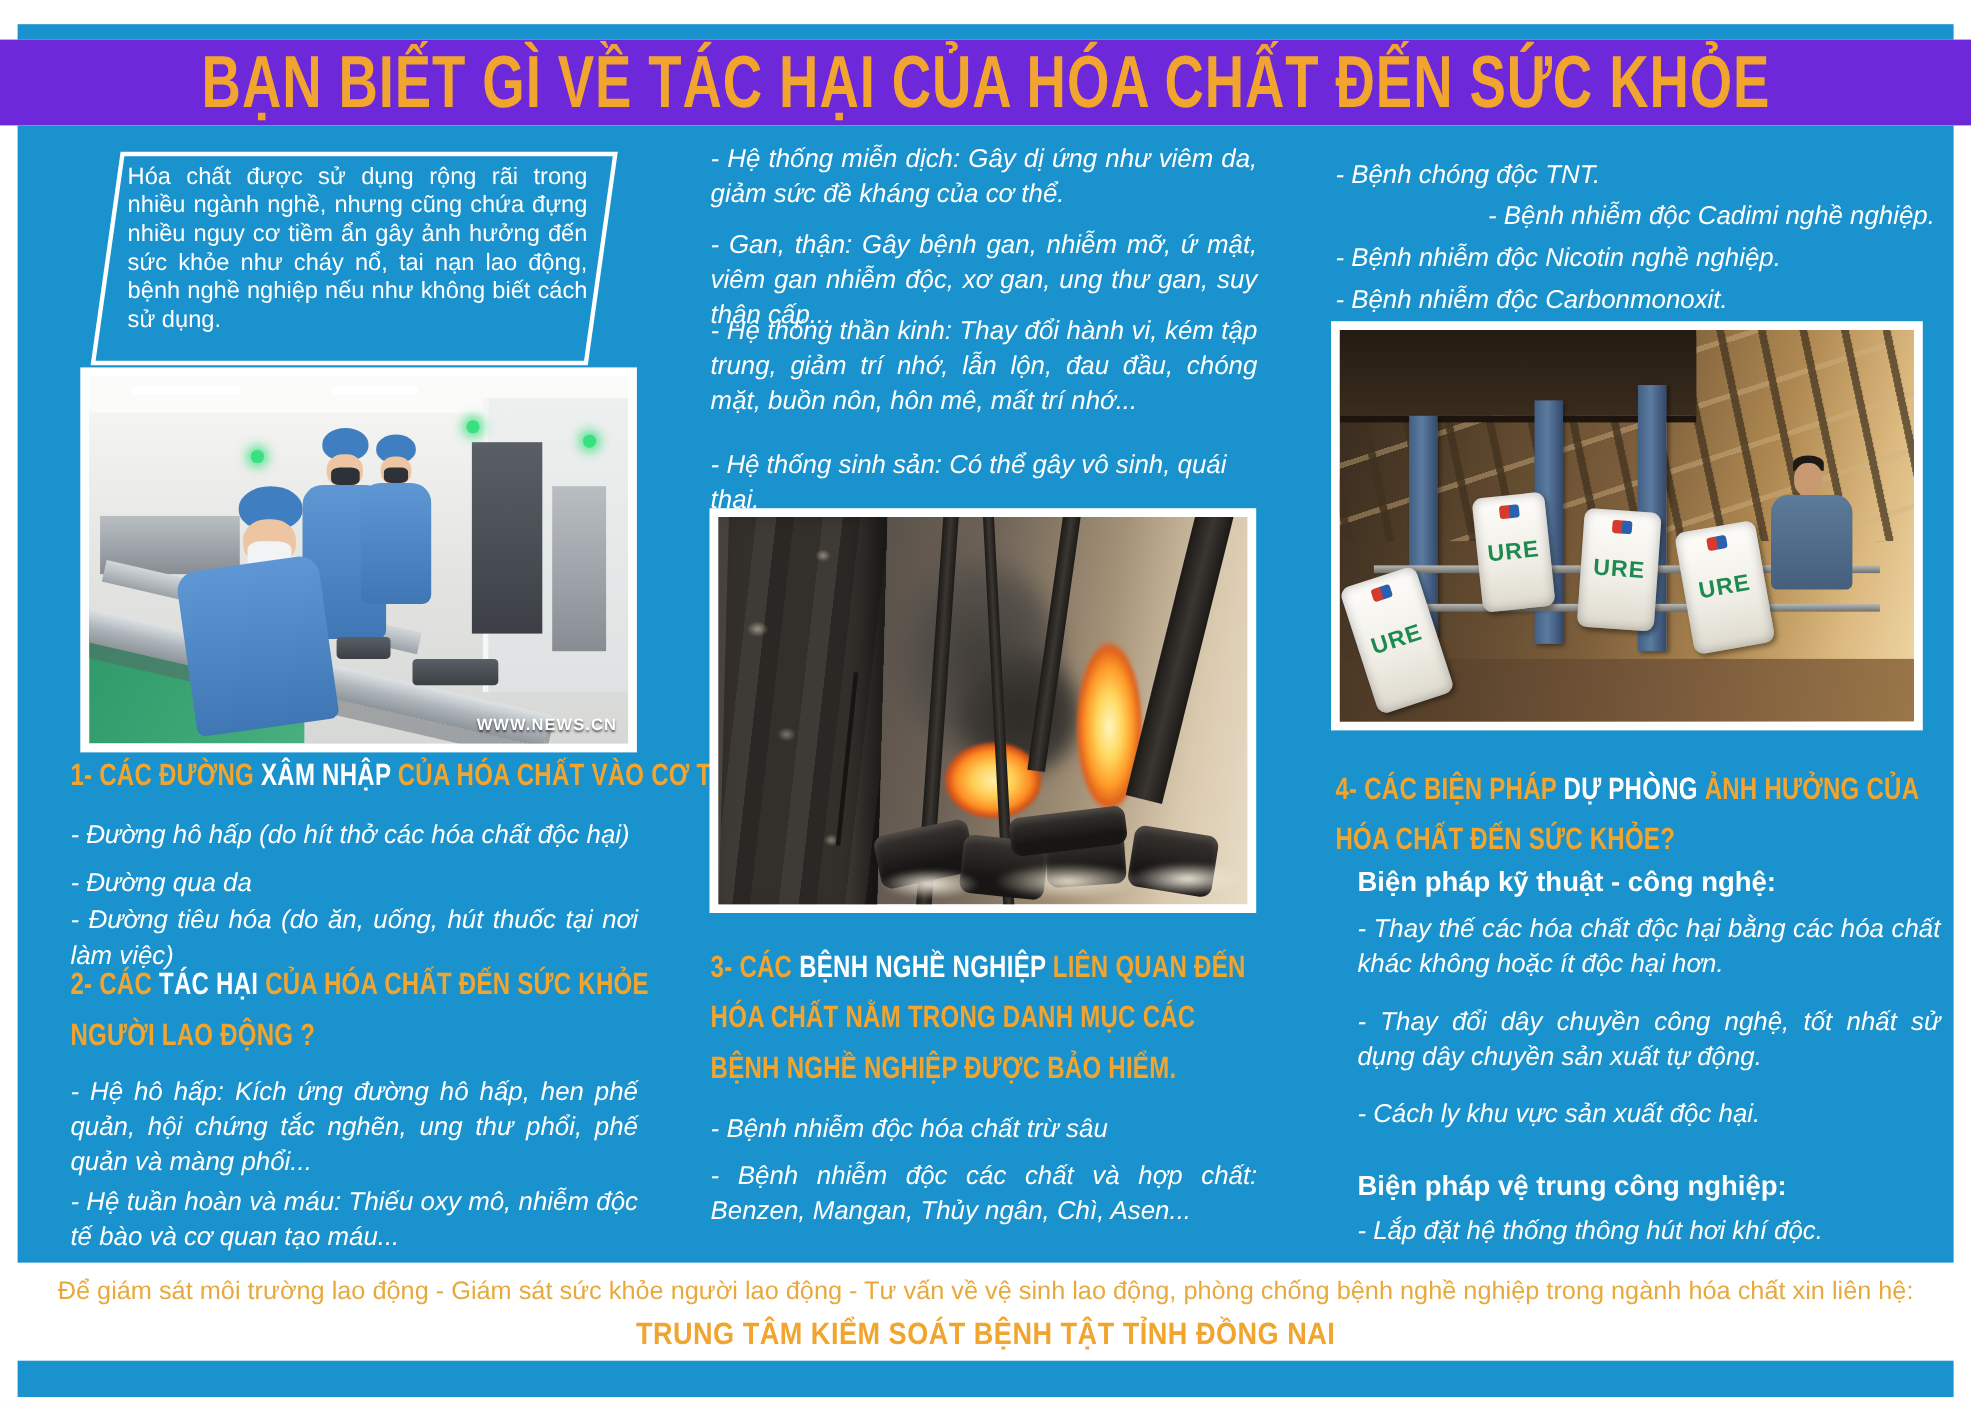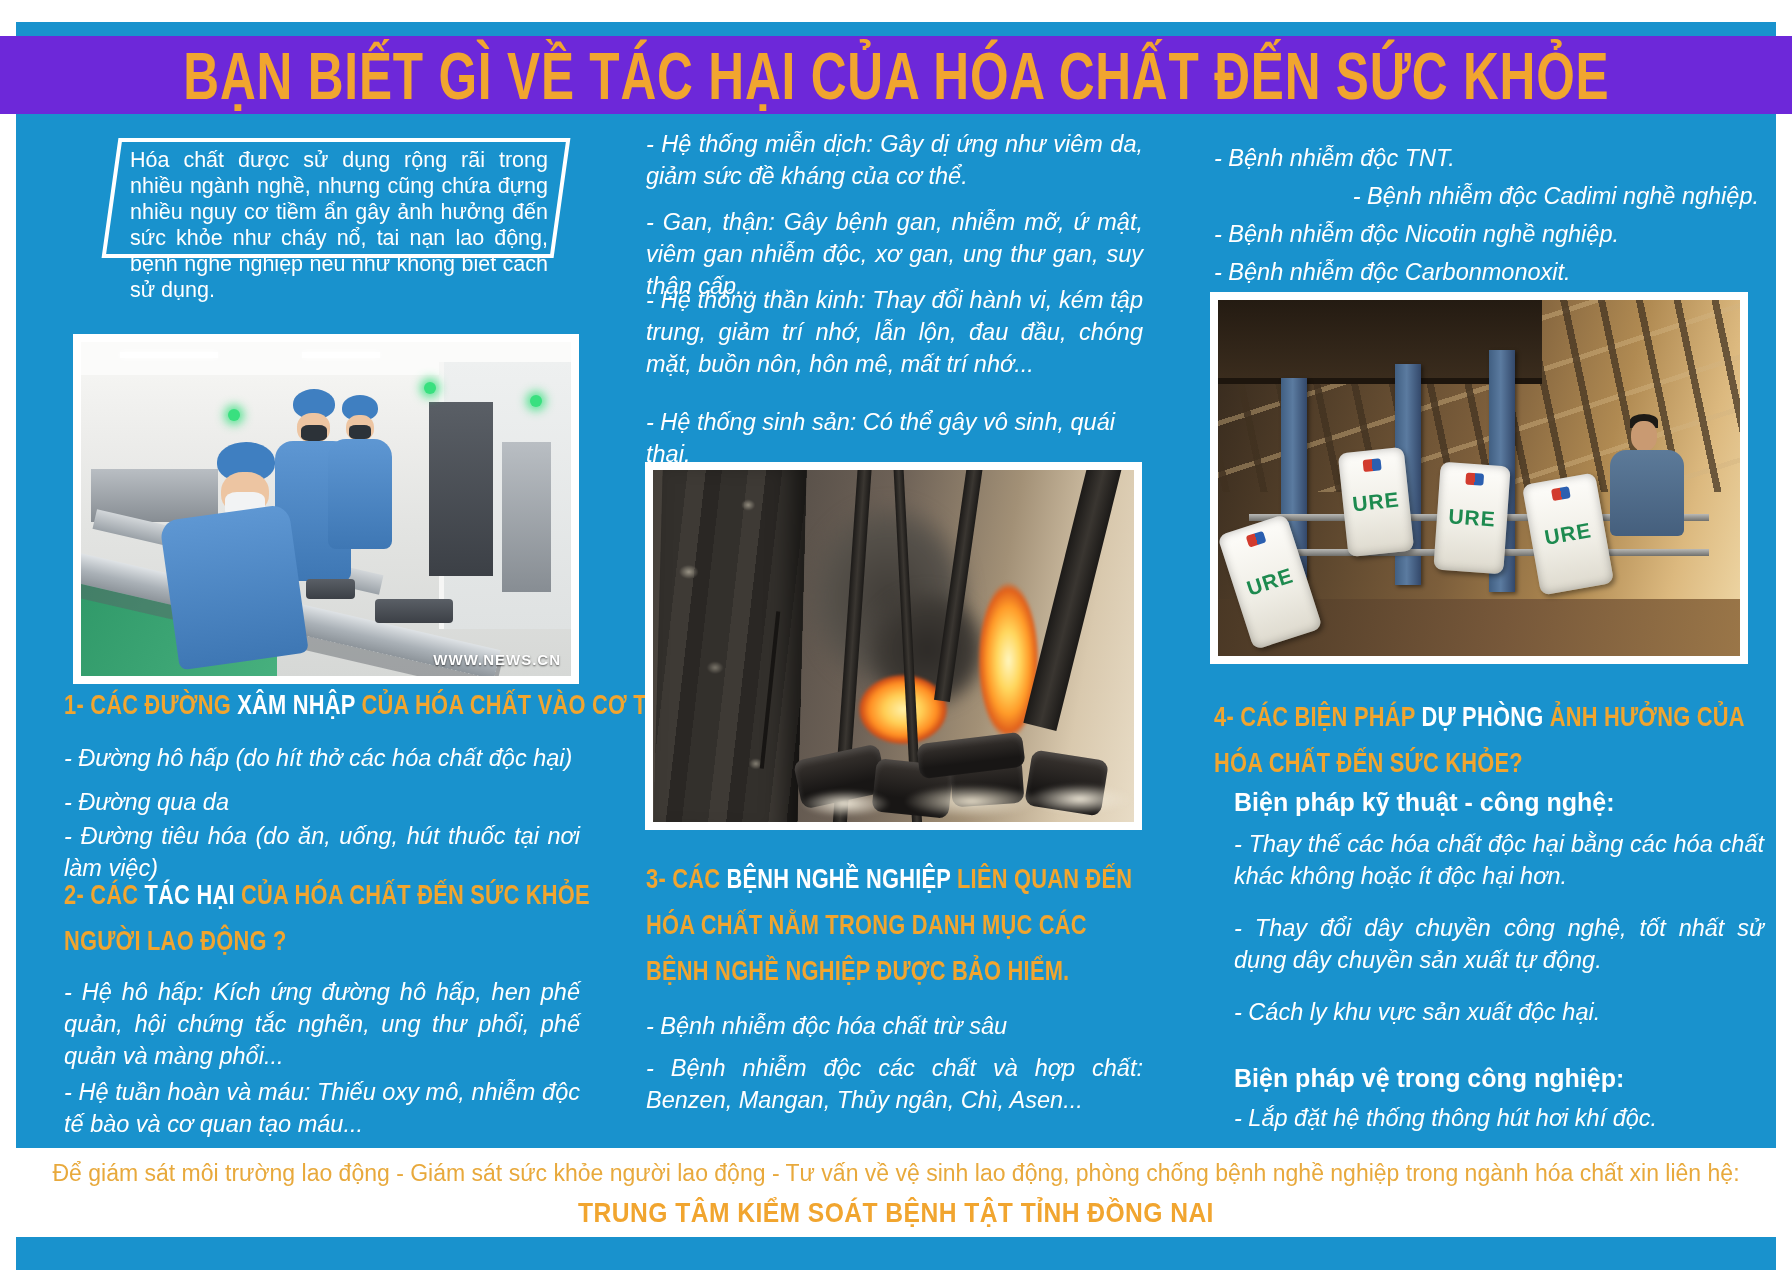--- a/index.html
+++ b/index.html
@@ -21,21 +21,21 @@
   
   .item{position:absolute;color:#fff;font-style:italic;font-size:23.5px;line-height:32px;
         text-align:justify;}
   .item.nojust{text-align:left;}
   .heading{position:absolute;font-weight:bold;font-size:28px;line-height:46px;
            transform:scaleX(0.78);transform-origin:0 50%;letter-spacing:0.3px;}
   .hl-o{color:#F1A52F;} .hl-w{color:#FFFFFF;}
   .sub{position:absolute;color:#fff;font-weight:bold;font-size:25px;}
 
   
-  .intro{position:absolute;left:94px;top:24px;width:452px;height:120px;}
+  .intro{position:absolute;left:80px;top:24px;width:452px;height:194px;}
   .intro-border{position:absolute;left:0;top:0;right:0;bottom:0;border:4px solid #fff;
                 transform:skewX(-8deg);}
   .intro-text{position:absolute;left:20px;right:14px;top:9px;color:#fff;font-size:21.5px;
               line-height:26px;text-align:justify;}
 
   
   .photo{position:absolute;background:#fff;box-sizing:border-box;padding:8px;}
   .scene{position:relative;width:100%;height:100%;overflow:hidden;}
 
   
@@ -211,21 +211,21 @@
         <div class="foam" style="left:25%;width:75%;"></div>
       </div>
     </div>
 
     <div class="heading" style="left:630px;top:742px;width:645px;">
       <span class="hl-o">3- CÁC </span><span class="hl-w">BỆNH NGHỀ NGHIỆP </span><span class="hl-o">LIÊN QUAN ĐẾN HÓA CHẤT NẰM TRONG DANH MỤC CÁC BỆNH NGHỀ NGHIỆP ĐƯỢC BẢO HIỂM.</span>
     </div>
     <div class="item nojust" style="left:630px;top:896px;width:497px;">- Bệnh nhiễm độc hóa chất trừ sâu</div>
     <div class="item" style="left:630px;top:938px;width:497px;">- Bệnh nhiễm độc các chất và hợp chất: Benzen, Mangan, Thủy ngân, Chì, Asen...</div>
 
-    <div class="item nojust" style="left:1198px;top:28px;width:545px;">- Bệnh nhiễm độc TNT.</div>
+    <div class="item nojust" style="left:1198px;top:28px;width:545px;">- Bệnh chóng độc TNT.</div>
     <div class="item nojust" style="left:1198px;top:66px;width:545px;text-align:right;">- Bệnh nhiễm độc Cadimi nghề nghiệp.</div>
     <div class="item nojust" style="left:1198px;top:104px;width:545px;">- Bệnh nhiễm độc Nicotin nghề nghiệp.</div>
     <div class="item nojust" style="left:1198px;top:142px;width:545px;">- Bệnh nhiễm độc Carbonmonoxit.</div>
 
     <div class="photo" style="left:1194px;top:178px;width:538px;height:372px;">
       <div class="scene s3">
         <div class="truss"></div>
         <div class="deck"></div>
         <div class="col" style="left:34%;top:18%;height:62%;"></div>
         <div class="col" style="left:52%;top:14%;height:68%;"></div>
@@ -255,21 +255,21 @@
       </div>
     </div>
 
     <div class="heading" style="left:1198px;top:580px;width:700px;">
       <span class="hl-o">4- CÁC BIỆN PHÁP </span><span class="hl-w">DỰ PHÒNG </span><span class="hl-o">ẢNH HƯỞNG CỦA HÓA CHẤT ĐẾN SỨC KHỎE?</span>
     </div>
     <div class="sub" style="left:1218px;top:674px;">Biện pháp kỹ thuật - công nghệ:</div>
     <div class="item" style="left:1218px;top:714px;width:530px;">- Thay thế các hóa chất độc hại bằng các hóa chất khác không hoặc ít độc hại hơn.</div>
     <div class="item" style="left:1218px;top:798px;width:530px;">- Thay đổi dây chuyền công nghệ, tốt nhất sử dụng dây chuyền sản xuất tự động.</div>
     <div class="item nojust" style="left:1218px;top:882px;width:530px;">- Cách ly khu vực sản xuất độc hại.</div>
-    <div class="sub" style="left:1218px;top:950px;">Biện pháp vệ trong công nghiệp:</div>
+    <div class="sub" style="left:1218px;top:950px;">Biện pháp vệ trung công nghiệp:</div>
     <div class="item nojust" style="left:1218px;top:988px;width:530px;">- Lắp đặt hệ thống thông hút hơi khí độc.</div>
 
   </div>
 
   <div class="footer-band">
     <div class="footer-line1">Để giám sát môi trường lao động - Giám sát sức khỏe người lao động - Tư vấn về vệ sinh lao động, phòng chống bệnh nghề nghiệp trong ngành hóa chất xin liên hệ:</div>
     <div class="footer-line2">TRUNG TÂM KIỂM SOÁT BỆNH TẬT TỈNH ĐỒNG NAI</div>
   </div>
 
   <div class="bottom-bar"></div>

